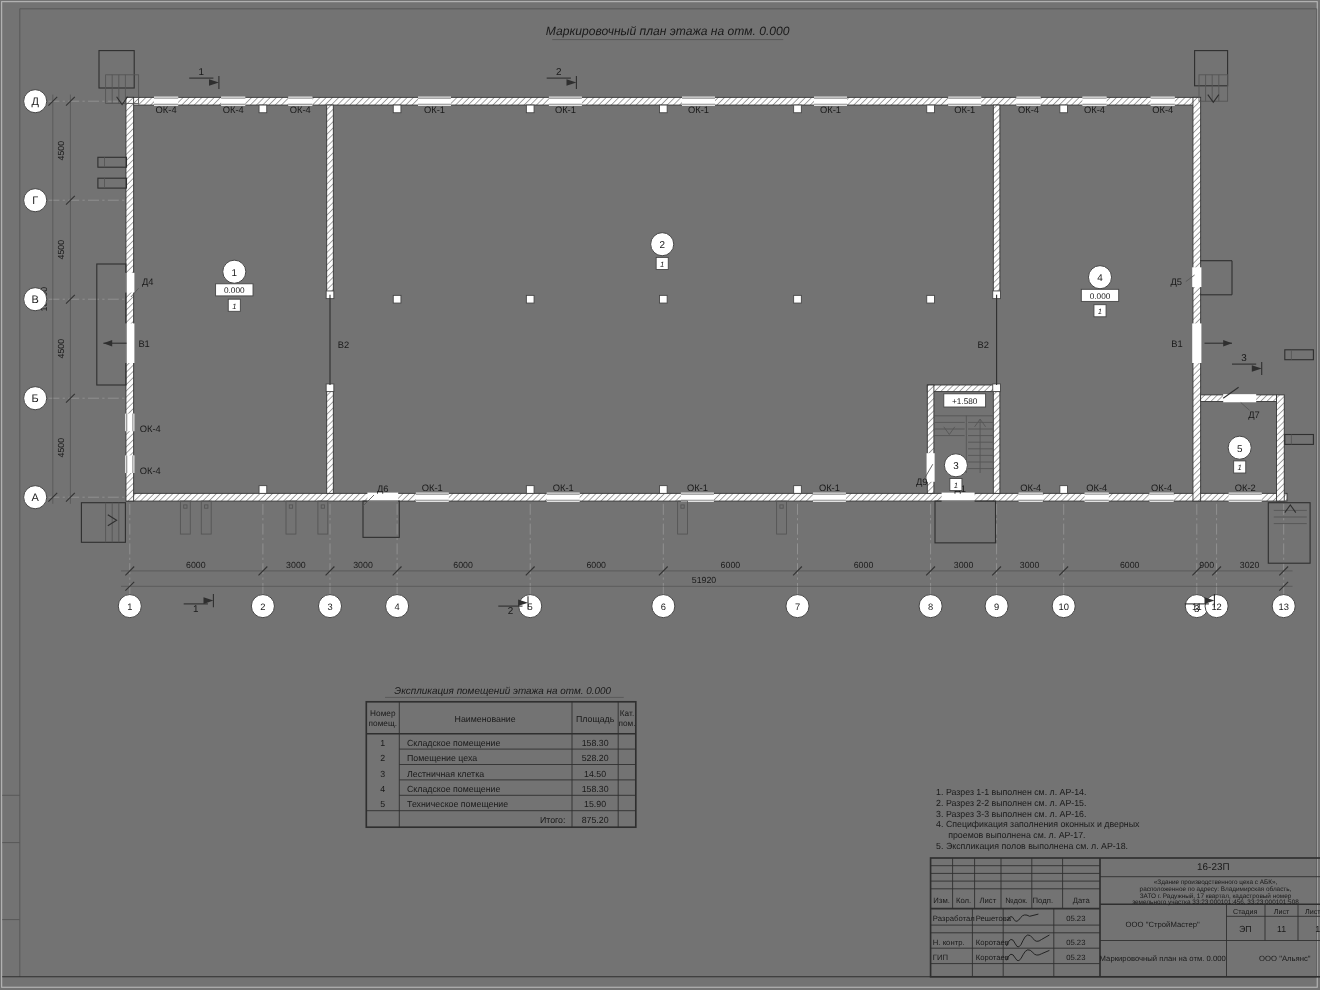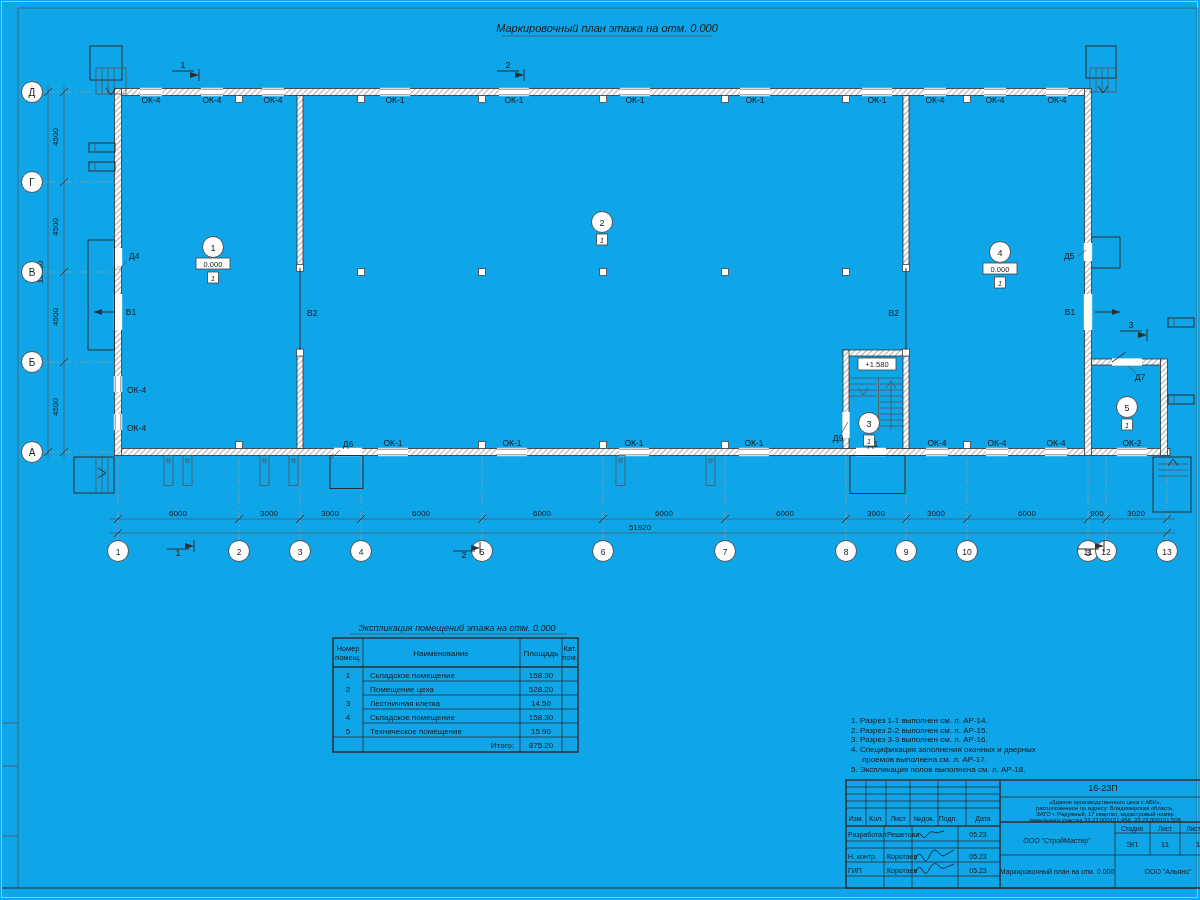--- a/index.html
+++ b/index.html
@@ -1,16 +1,16 @@
 <!DOCTYPE html>
 <html><head>
 <meta charset="utf-8">
 <style>
   html,body{margin:0;padding:0;background:#e8e8e8;}
-  .sheet{position:relative;width:1200px;height:900px;background:#0ea5e9;overflow:hidden;
+  .sheet{position:relative;width:1200px;height:900px;background:#737373;overflow:hidden;
          font-family:"Liberation Sans",sans-serif;}
   svg{display:block}
   svg text{font-family:"Liberation Sans",sans-serif;fill:#1a1a1a;}
   .thin{stroke:#555;stroke-width:0.8;fill:none}
   .med{stroke:#2f2f2f;stroke-width:1;fill:none}
   .dash{stroke:#999;stroke-width:0.7;fill:none;stroke-dasharray:10 3 2 3}
   .dim{stroke:#555;stroke-width:0.7;fill:none}
   .tick{stroke:#333;stroke-width:1;fill:none}
   .wall{fill:url(#hat);stroke:#333;stroke-width:0.8}
   .win{stroke:#8a8a8a;stroke-width:1;fill:none}

